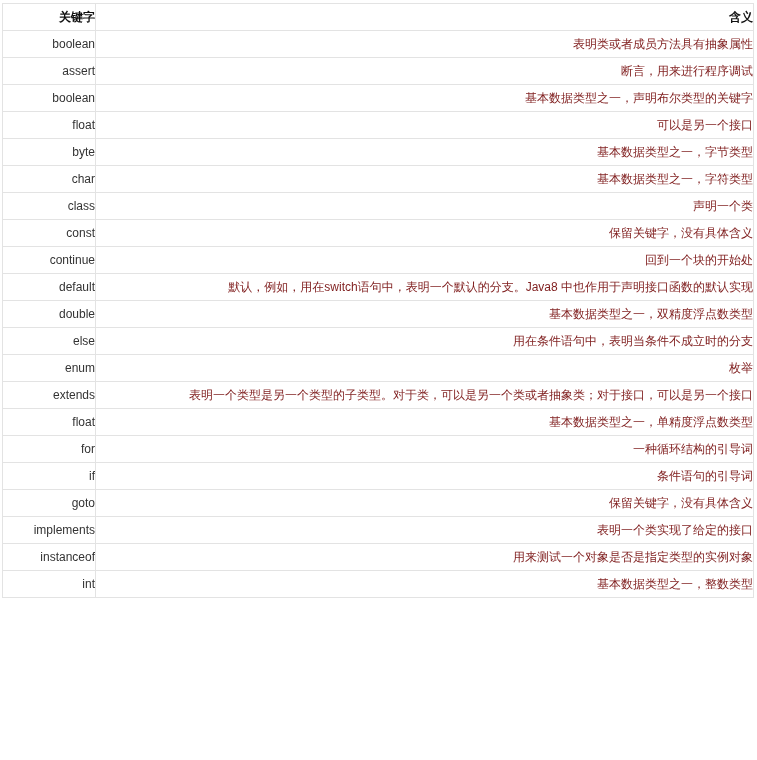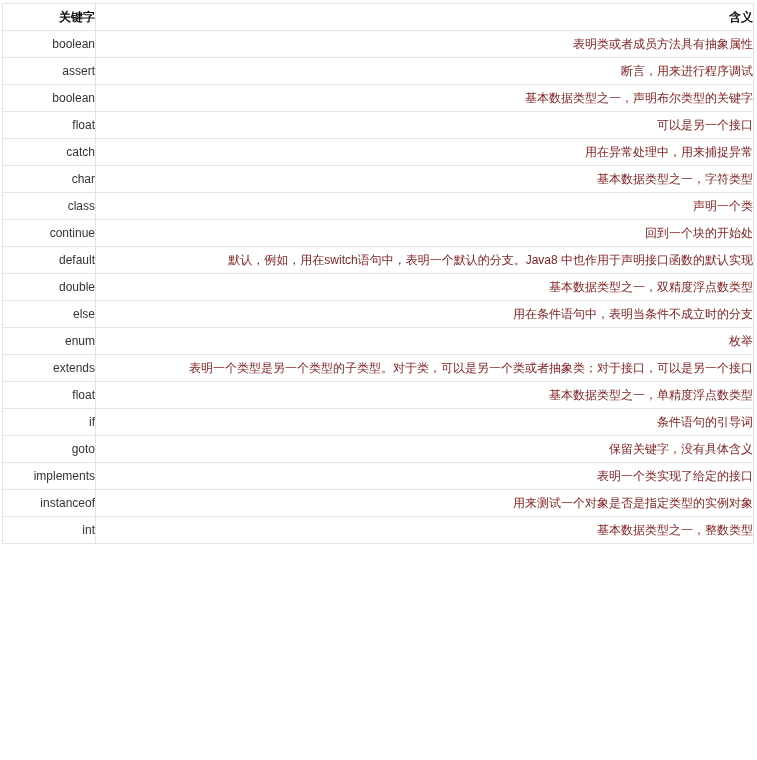--- a/index.html
+++ b/index.html
@@ -69,30 +69,34 @@
       </tr>
     <tr>
         <td>boolean</td>
         <td class="desc">基本数据类型之一，声明布尔类型的关键字</td>
       </tr>
     <tr>
         <td>float</td>
         <td class="desc">可以是另一个接口</td>
       </tr>
     <tr>
-        <td>catch</td>
-        <td class="desc">用在异常处理中，用来捕捉异常</td>
+        <td>byte</td>
+        <td class="desc">基本数据类型之一，字节类型</td>
       </tr>
     <tr>
         <td>char</td>
         <td class="desc">基本数据类型之一，字符类型</td>
       </tr>
     <tr>
         <td>class</td>
         <td class="desc">声明一个类</td>
+      </tr>
+    <tr>
+        <td>const</td>
+        <td class="desc">保留关键字，没有具体含义</td>
       </tr>
     <tr>
         <td>continue</td>
         <td class="desc">回到一个块的开始处</td>
       </tr>
     <tr>
         <td>default</td>
         <td class="desc">默认，例如，用在switch语句中，表明一个默认的分支。Java8 中也作用于声明接口函数的默认实现</td>
       </tr>
     <tr>
@@ -109,20 +113,24 @@
       </tr>
     <tr>
         <td>extends</td>
         <td class="desc">表明一个类型是另一个类型的子类型。对于类，可以是另一个类或者抽象类；对于接口，可以是另一个接口</td>
       </tr>
     <tr>
         <td>float</td>
         <td class="desc">基本数据类型之一，单精度浮点数类型</td>
       </tr>
     <tr>
+        <td>for</td>
+        <td class="desc">一种循环结构的引导词</td>
+      </tr>
+    <tr>
         <td>if</td>
         <td class="desc">条件语句的引导词</td>
       </tr>
     <tr>
         <td>goto</td>
         <td class="desc">保留关键字，没有具体含义</td>
       </tr>
     <tr>
         <td>implements</td>
         <td class="desc">表明一个类实现了给定的接口</td>

